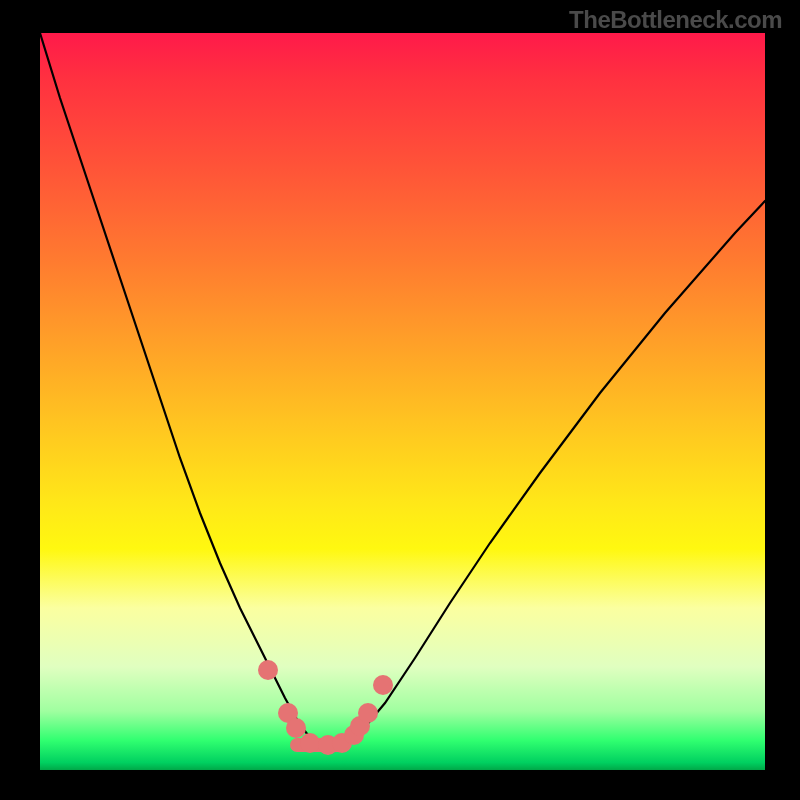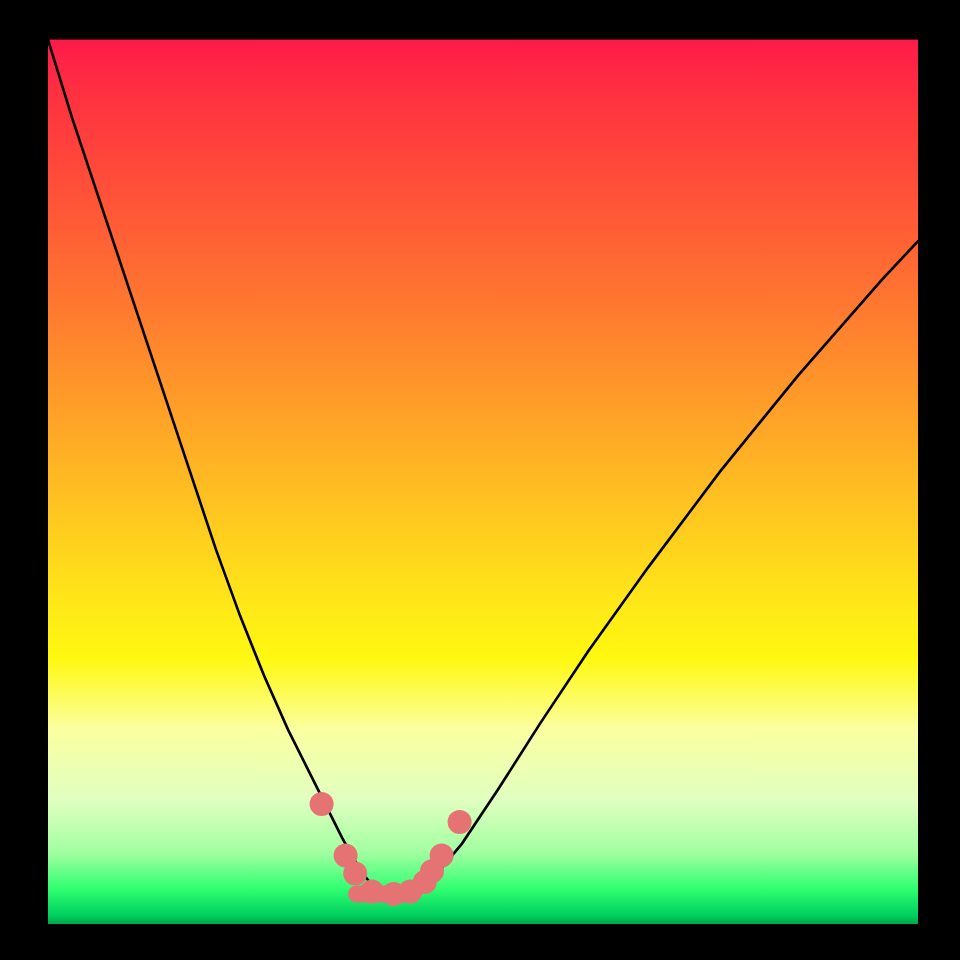--- a/index.html
+++ b/index.html
@@ -48,20 +48,21 @@
     left: 0; top: 0;
     width: 725px;
     height: 737px;
     overflow: visible;
   }
 </style>
 </head>
 <body>
 
 <div class="frame">
+  <div class="watermark">TheBottleneck.com</div>
   <div class="plot">
     <svg class="curve" viewBox="0 0 725 737">
       <path fill="none" stroke="#000" stroke-width="2.2" stroke-linecap="round" d="M0 0 L20 65 L40 125 L60 185 L80 245 L100 305 L120 365 L140 425 L160 480 L180 530 L200 575 L215 605 L230 635 L245 665 L260 692 L272 707 L285 712 L300 712 L320 700 L345 670 L375 625 L410 570 L450 510 L500 440 L560 360 L625 280 L695 200 L725 168" id="curve-path"></path>
       <rect id="valley-bar" rx="7" ry="7" x="250" y="705" width="58" height="14" fill="#e57373"></rect>
       <g id="markers">
           <circle cx="228" cy="637" r="10" fill="#e57373"></circle>
           <circle cx="248" cy="680" r="10" fill="#e57373"></circle>
           <circle cx="256" cy="695" r="10" fill="#e57373"></circle>
           <circle cx="270" cy="710" r="10" fill="#e57373"></circle>
           <circle cx="288" cy="712" r="10" fill="#e57373"></circle>

